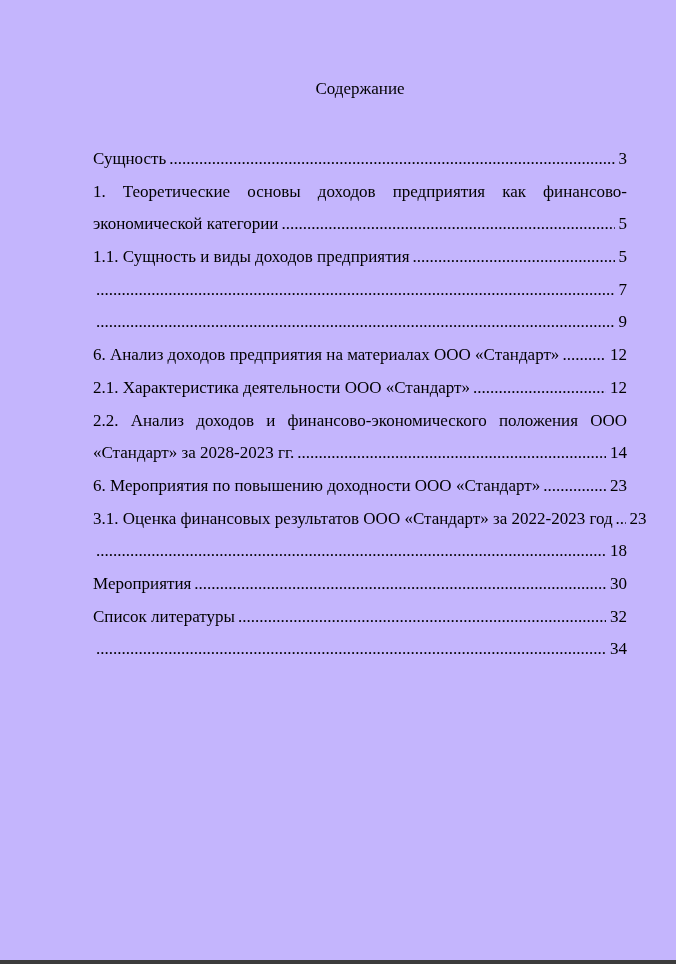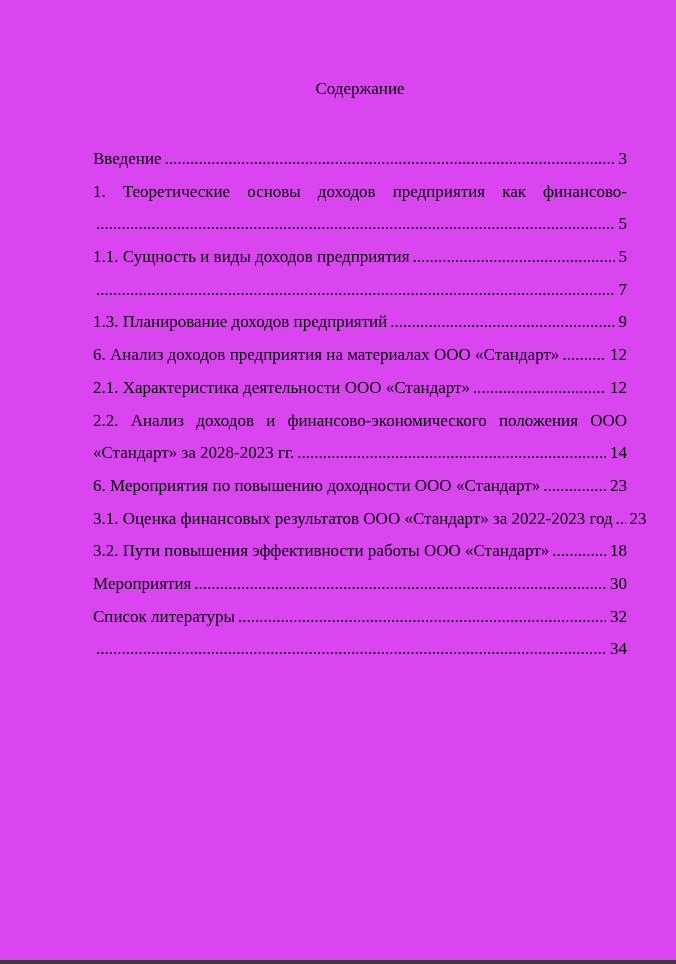--- a/index.html
+++ b/index.html
@@ -4,21 +4,21 @@
 <style>
   html, body {
     margin: 0;
     padding: 0;
     background: #ffffff;
   }
   .page {
     position: relative;
     width: 676px;
     height: 964px;
-    background: #d946ef;
+    background: #c4b5fd;
     overflow: hidden;
     font-family: "Liberation Serif", "DejaVu Serif", serif;
     color: #000000;
   }
   .content {
     position: absolute;
     left: 93px;
     top: 78px;
     width: 534px;
   }
@@ -69,46 +69,46 @@
 <body>
 
 <div class="page">
   <div class="content">
 
     <h1 class="doc-title">Содержание</h1>
 
     <div class="toc">
 
       <div class="toc-row">
-        <span class="t">Введение</span>
+        <span class="t">Сущность</span>
         <span class="leader">...........................................................................................................................................................................</span>
         <span class="pg">3</span>
       </div>
 
       <div class="toc-row justify">
         <span class="t">1. Теоретические основы доходов предприятия как финансово-</span>
       </div>
       <div class="toc-row">
+        <span class="t">экономической категории</span>
         <span class="leader">...........................................................................................................................................................................</span>
         <span class="pg">5</span>
       </div>
 
       <div class="toc-row">
         <span class="t">1.1. Сущность и виды доходов предприятия</span>
         <span class="leader">...........................................................................................................................................................................</span>
         <span class="pg">5</span>
       </div>
 
       <div class="toc-row">
         <span class="leader">...........................................................................................................................................................................</span>
         <span class="pg">7</span>
       </div>
 
       <div class="toc-row">
-        <span class="t">1.3. Планирование доходов предприятий</span>
         <span class="leader">...........................................................................................................................................................................</span>
         <span class="pg">9</span>
       </div>
 
       <div class="toc-row">
         <span class="t">6. Анализ доходов предприятия на материалах ООО «Стандарт»</span>
         <span class="leader">...........................................................................................................................................................................</span>
         <span class="pg">12</span>
       </div>
 
@@ -133,21 +133,20 @@
         <span class="pg">23</span>
       </div>
 
       <div class="toc-row">
         <span class="t">3.1. Оценка финансовых результатов ООО «Стандарт» за 2022-2023 год</span>
         <span class="leader">...........................................................................................................................................................................</span>
         <span class="pg">23</span>
       </div>
 
       <div class="toc-row">
-        <span class="t">3.2. Пути повышения эффективности работы ООО «Стандарт»</span>
         <span class="leader">...........................................................................................................................................................................</span>
         <span class="pg">18</span>
       </div>
 
       <div class="toc-row">
         <span class="t">Мероприятия</span>
         <span class="leader">...........................................................................................................................................................................</span>
         <span class="pg">30</span>
       </div>
 

